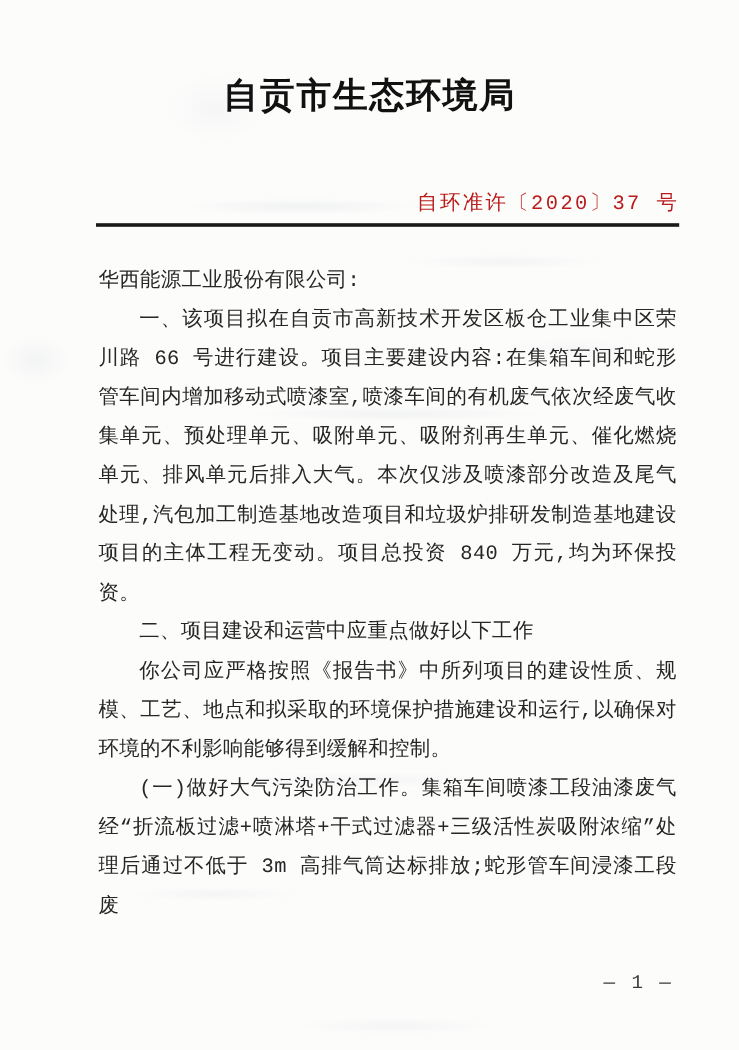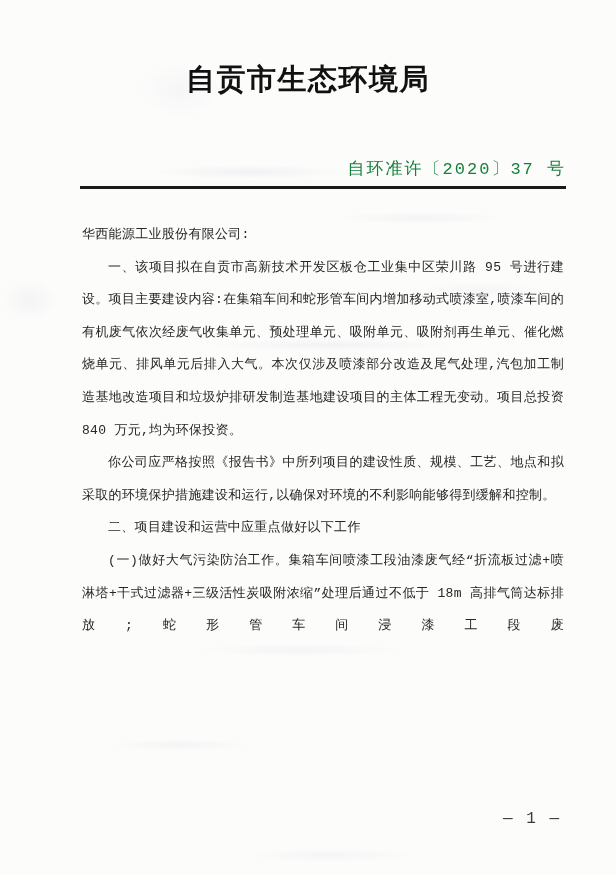--- a/index.html
+++ b/index.html
@@ -45,39 +45,39 @@
     line-height: 35px;
     letter-spacing: 1.5px;
     color: #111;
   }
   .doc-number {
     position: absolute;
     top: 157px;
     right: 50px;
     font-size: 17px;
     letter-spacing: 2px;
-    color: #15803d;
+    color: #b91c1c;
     white-space: nowrap;
   }
   .header-rule {
     position: absolute;
     top: 186px;
     left: 80px;
     right: 50px;
     height: 0;
     border: none;
     border-top: 3px solid #1a1a1a;
     margin: 0;
   }
   .body-text {
     position: absolute;
     top: 219px;
     left: 82px;
     width: 482px;
-    font-size: 13px;
+    font-size: 17px;
     line-height: 32.6px;
     letter-spacing: 0.3px;
     text-align: justify;
   }
   .body-text p {
     margin: 0;
   }
   .para-indent {
     text-indent: 2em;
   }
@@ -104,21 +104,21 @@
   <h1 class="doc-title">
     <span>自贡市生态环境局</span><br>
   </h1>
 
   <div class="doc-number">自环准许〔2020〕37 号</div>
 
   <hr class="header-rule">
 
   <div class="body-text">
     <p>华西能源工业股份有限公司:</p>
-    <p class="para-indent">一、该项目拟在自贡市高新技术开发区板仓工业集中区荣川路 95 号进行建设。项目主要建设内容:在集箱车间和蛇形管车间内增加移动式喷漆室,喷漆车间的有机废气依次经废气收集单元、预处理单元、吸附单元、吸附剂再生单元、催化燃烧单元、排风单元后排入大气。本次仅涉及喷漆部分改造及尾气处理,汽包加工制造基地改造项目和垃圾炉排研发制造基地建设项目的主体工程无变动。项目总投资 840 万元,均为环保投资。</p>
+    <p class="para-indent">一、该项目拟在自贡市高新技术开发区板仓工业集中区荣川路 66 号进行建设。项目主要建设内容:在集箱车间和蛇形管车间内增加移动式喷漆室,喷漆车间的有机废气依次经废气收集单元、预处理单元、吸附单元、吸附剂再生单元、催化燃烧单元、排风单元后排入大气。本次仅涉及喷漆部分改造及尾气处理,汽包加工制造基地改造项目和垃圾炉排研发制造基地建设项目的主体工程无变动。项目总投资 840 万元,均为环保投资。</p>
+    <p class="para-indent">二、项目建设和运营中应重点做好以下工作</p>
     <p class="para-indent">你公司应严格按照《报告书》中所列项目的建设性质、规模、工艺、地点和拟采取的环境保护措施建设和运行,以确保对环境的不利影响能够得到缓解和控制。</p>
-    <p class="para-indent">二、项目建设和运营中应重点做好以下工作</p>
-    <p class="para-indent para-cut">(一)做好大气污染防治工作。集箱车间喷漆工段油漆废气经“折流板过滤+喷淋塔+干式过滤器+三级活性炭吸附浓缩”处理后通过不低于 18m 高排气筒达标排放;蛇形管车间浸漆工段废</p>
+    <p class="para-indent para-cut">(一)做好大气污染防治工作。集箱车间喷漆工段油漆废气经“折流板过滤+喷淋塔+干式过滤器+三级活性炭吸附浓缩”处理后通过不低于 3m 高排气筒达标排放;蛇形管车间浸漆工段废</p>
   </div>
 
   <div class="page-number">— 1 —</div>
 
 </div>
 
 </body></html>

